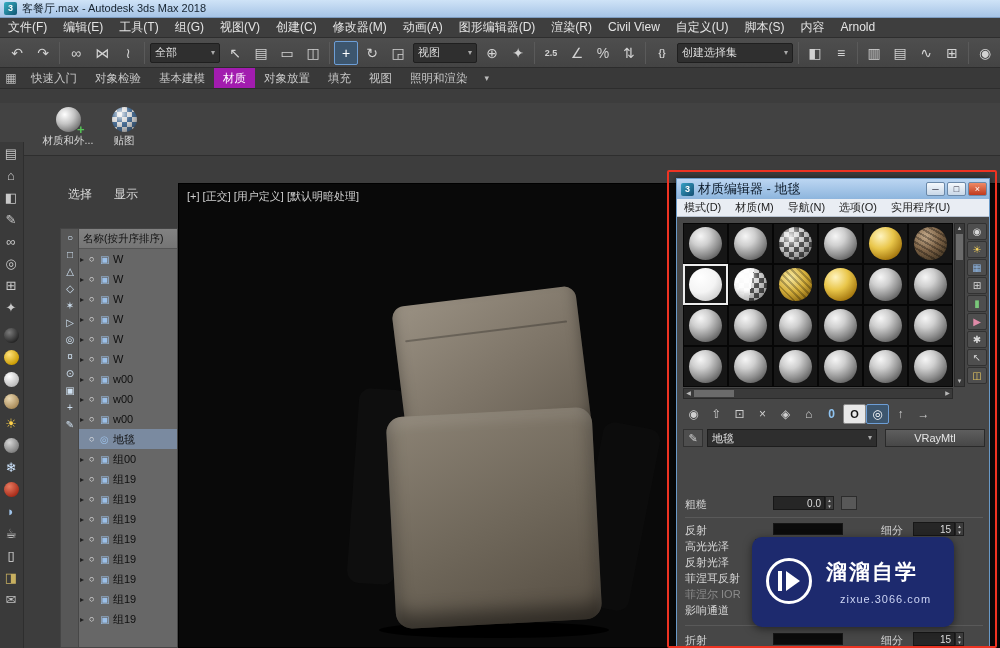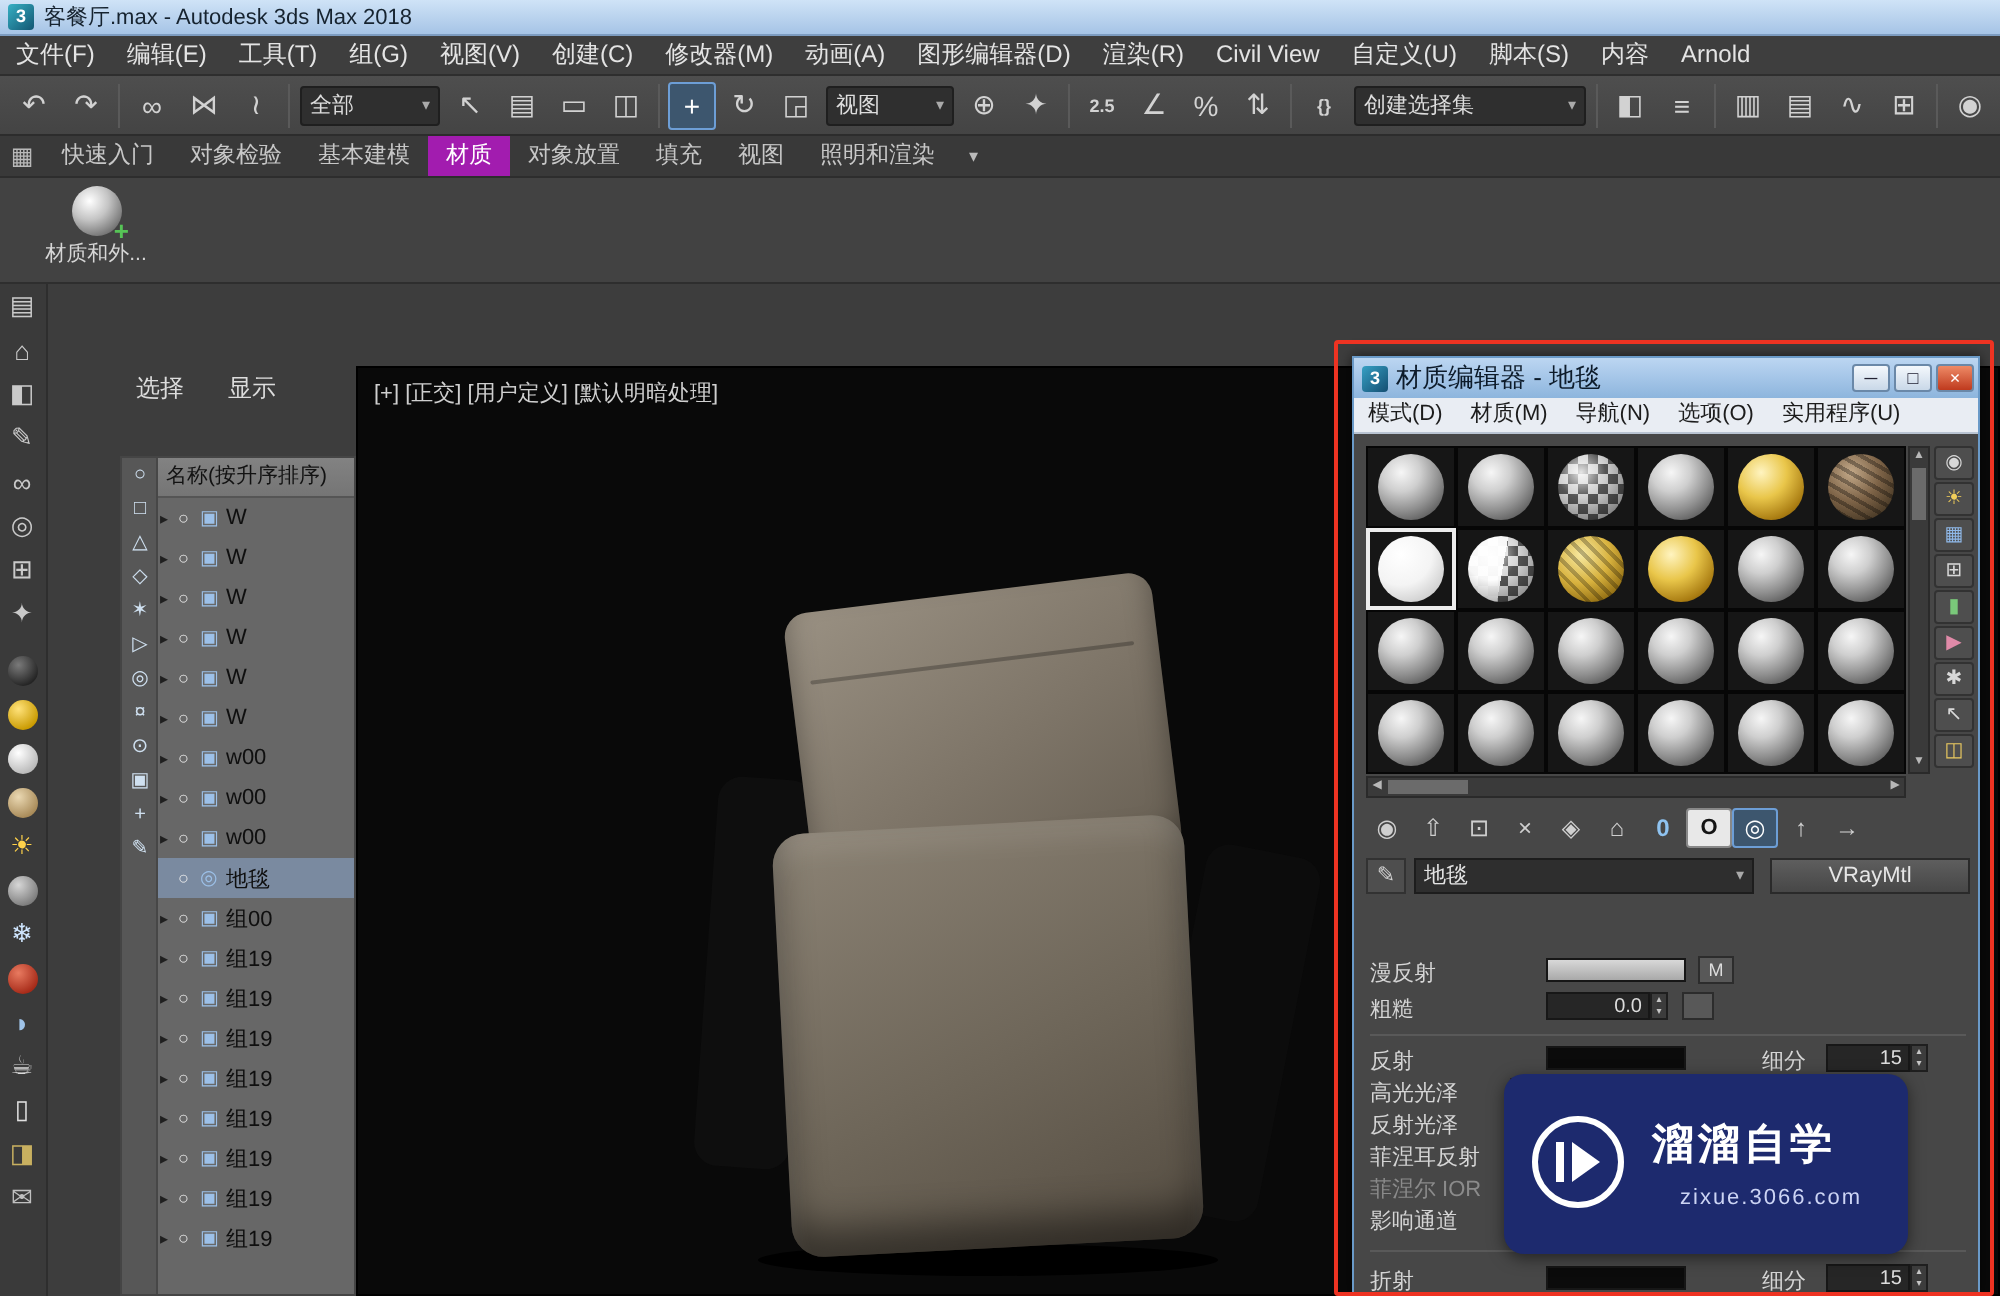--- a/index.html
+++ b/index.html
@@ -24,21 +24,21 @@
 .tb-sep{width:1px;height:22px;background:#303030;border-right:1px solid #5a5a5a;margin:0 3px;flex:0 0 auto}
 .tb-dd{height:20px;flex:0 0 auto;display:flex;align-items:center;justify-content:space-between;background:#2f2f2f;border:1px solid #1f1f1f;border-radius:2px;color:#ddd;font-size:11px;padding:0 4px;margin:0 2px}
 .tb-dd-arrow{font-size:8px;color:#aaa;margin-left:4px}
 
 
 #ribbontabs{position:absolute;left:0;top:68px;width:1000px;height:21px;background:#393939;border-bottom:1px solid #2d2d2d;display:flex;align-items:center}
 .rt-menu-icon{width:22px;text-align:center;color:#b9b9b9;font-size:12px}
 .rtab{font-size:11.5px;color:#c7c7c7;line-height:20px;padding:0 9px;white-space:nowrap}
 .rtab.active{background:#a21caf;color:#fff}
 .rt-collapse{margin-left:8px;color:#bbb;font-size:9px}
-#ribbonpanel{position:absolute;left:0;top:89px;width:1000px;height:53px;background:#424242;border-bottom:1px solid #2e2e2e;display:flex;padding-left:20px}
+#ribbonpanel{position:absolute;left:0;top:103px;width:1000px;height:53px;background:#424242;border-bottom:1px solid #2e2e2e;display:flex;padding-left:40px}
 .rbtn{width:56px;height:52px;text-align:center;padding-top:3px}
 .ricon{width:25px;height:25px;border-radius:50%;margin:1px auto 2px;position:relative}
 .ricon-mat{background:radial-gradient(circle at 35% 30%,#fff,#c4c4c4 40%,#5d5d5d 88%)}
 .ricon-mat::after{content:"+";position:absolute;right:-4px;bottom:-5px;color:#56c456;font-size:13px;font-weight:bold}
 .ricon-map{background-image:radial-gradient(circle at 35% 28%,rgba(255,255,255,.85),rgba(255,255,255,0) 40%,rgba(0,0,0,.45) 95%),linear-gradient(45deg,#4a6f96 25%,transparent 25%,transparent 75%,#4a6f96 75%),linear-gradient(45deg,#4a6f96 25%,transparent 25%,transparent 75%,#4a6f96 75%);background-color:#d8d8d8;background-size:100% 100%,10px 10px,10px 10px;background-position:0 0,0 0,5px 5px}
 .ricon-paint{border-radius:3px;background:linear-gradient(135deg,#ececec 45%,#d04028 45%,#d04028 58%,#b8b8b8 58%)}
 .rlabel{font-size:10.5px;color:#d6d6d6;white-space:nowrap;overflow:hidden}
 
 
 #leftstrip{position:absolute;left:0;top:142px;width:24px;height:506px;background:#3a3a3a;border-right:1px solid #2e2e2e}
@@ -222,20 +222,24 @@
       <div class="rtab">填充</div>
       <div class="rtab">视图</div>
       <div class="rtab">照明和渲染</div>
       <div class="rt-collapse">▾</div>
     </div>
   <div id="ribbonpanel">
       <div class="rbtn">
         <div class="ricon ricon-mat"></div>
         <div class="rlabel">材质和外...</div>
       </div>
+      <div class="rbtn">
+        <div class="ricon ricon-map"></div>
+        <div class="rlabel">贴图</div>
+      </div>
     </div>
 
   <div id="leftstrip">
     <div id="leftstrip-upper">
         <div class="ls-item">
           <span class="ls-glyph">▤</span>
         </div>
         <div class="ls-item">
           <span class="ls-glyph">⌂</span>
         </div>
@@ -580,25 +584,20 @@
     <div id="namerow">
       <div id="eyedrop">✎</div>
       <div id="matname">
         <span>地毯</span>
         <span style="font-size:8px;color:#aaa">▾</span>
       </div>
       <div id="mattype">VRayMtl</div>
     </div>
 
 
-    <div class="me-row" style="top:298px">
-      <span class="me-label">漫反射</span>
-      <span class="swatch light" style="left:88px"></span>
-      <span class="mbtn" style="left:164px">M</span>
-    </div>
     <div class="me-row" style="top:316px">
       <span class="me-label">粗糙</span>
       <span class="field" style="left:88px;width:52px">0.0</span>
       <span class="spin" style="left:140px">▴<br>▾</span>
       <span class="mbtn" style="left:156px;width:16px"></span>
     </div>
 
     <div class="me-hr" style="top:338px"></div>
 
     <div class="me-row" style="top:342px">

